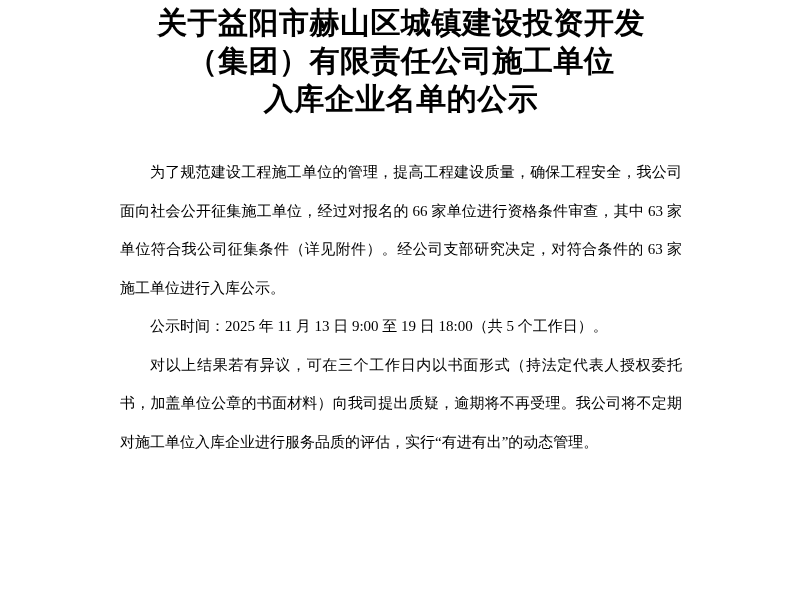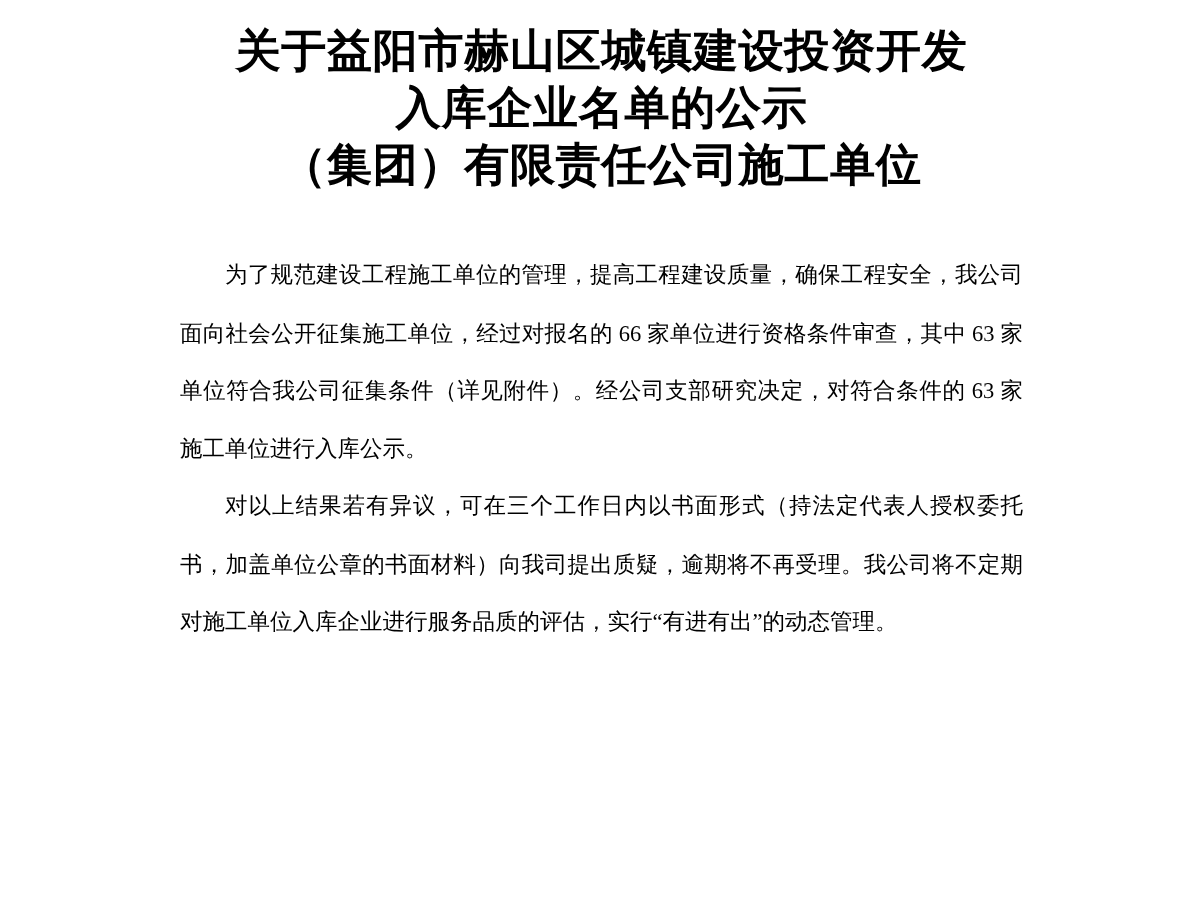--- a/index.html
+++ b/index.html
@@ -9,21 +9,21 @@
   body {
     width: 800px;
     height: 616px;
     background: #ffffff;
     overflow: hidden;
   }
   .page {
     box-sizing: border-box;
     width: 800px;
     height: 616px;
-    padding: 16px 118px 0 120px;
+    padding: 4px 118px 0 120px;
     background: #ffffff;
     color: #000000;
   }
   .doc-title {
     margin: 0 0 35px 0;
     text-align: center;
     font-family: "Liberation Sans", "DejaVu Sans", sans-serif;
     font-weight: 700;
     font-size: 30px;
     line-height: 38px;
@@ -43,21 +43,22 @@
     text-justify: inter-ideograph;
     text-indent: 2em;
   }
 </style>
 </head>
 <body>
 
 <div class="page">
   <h1 class="doc-title">
     <span class="title-line">关于益阳市赫山区城镇建设投资开发</span>
+    <span class="title-line">（集团）有限责任公司施工单位</span>
     <span class="title-line">入库企业名单的公示</span>
-    <span class="title-line">（集团）有限责任公司施工单位</span>
   </h1>
 
   <div class="doc-body">
     <p>为了规范建设工程施工单位的管理，提高工程建设质量，确保工程安全，我公司面向社会公开征集施工单位，经过对报名的 66 家单位进行资格条件审查，其中 63 家单位符合我公司征集条件（详见附件）。经公司支部研究决定，对符合条件的 63 家施工单位进行入库公示。</p>
+    <p>公示时间：2025 年 11 月 13 日 9:00 至 19 日 18:00（共 5 个工作日）。</p>
     <p>对以上结果若有异议，可在三个工作日内以书面形式（持法定代表人授权委托书，加盖单位公章的书面材料）向我司提出质疑，逾期将不再受理。我公司将不定期对施工单位入库企业进行服务品质的评估，实行“有进有出”的动态管理。</p>
   </div>
 </div>
 
 </body></html>

